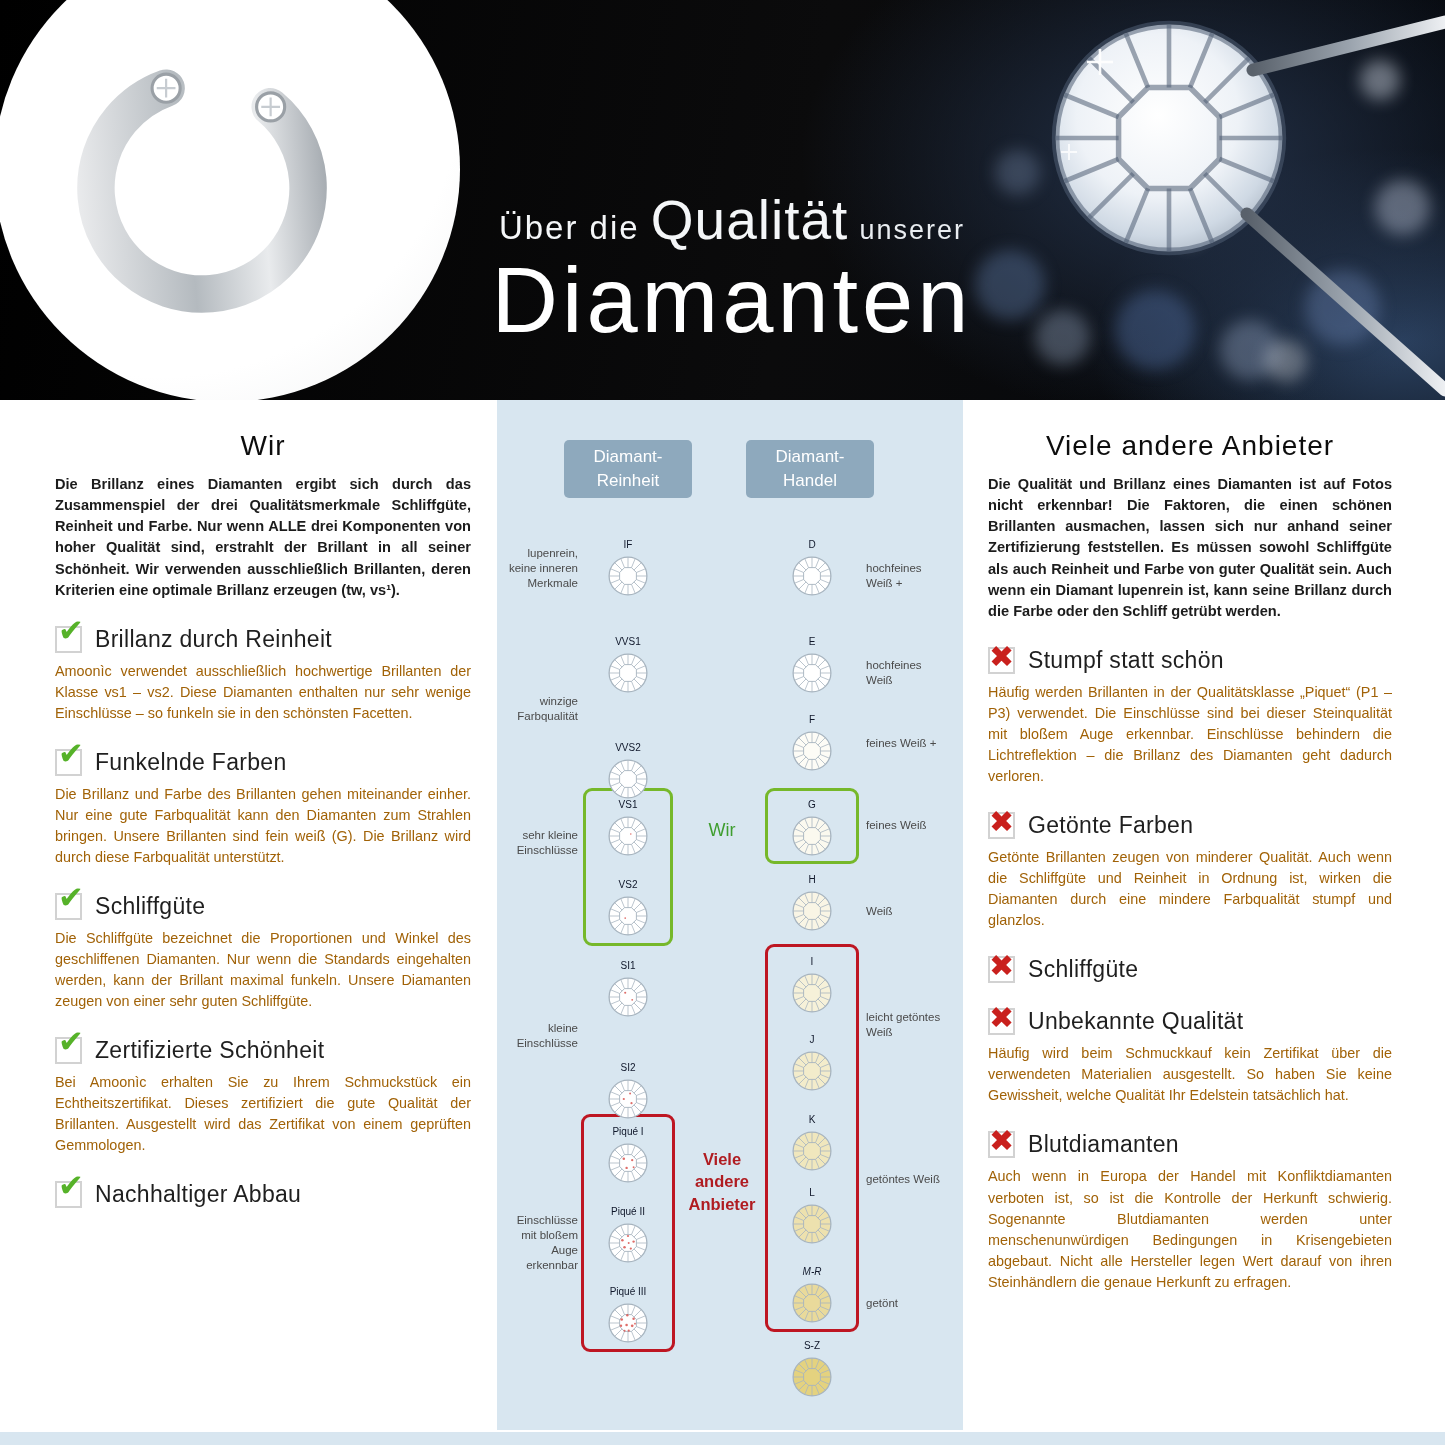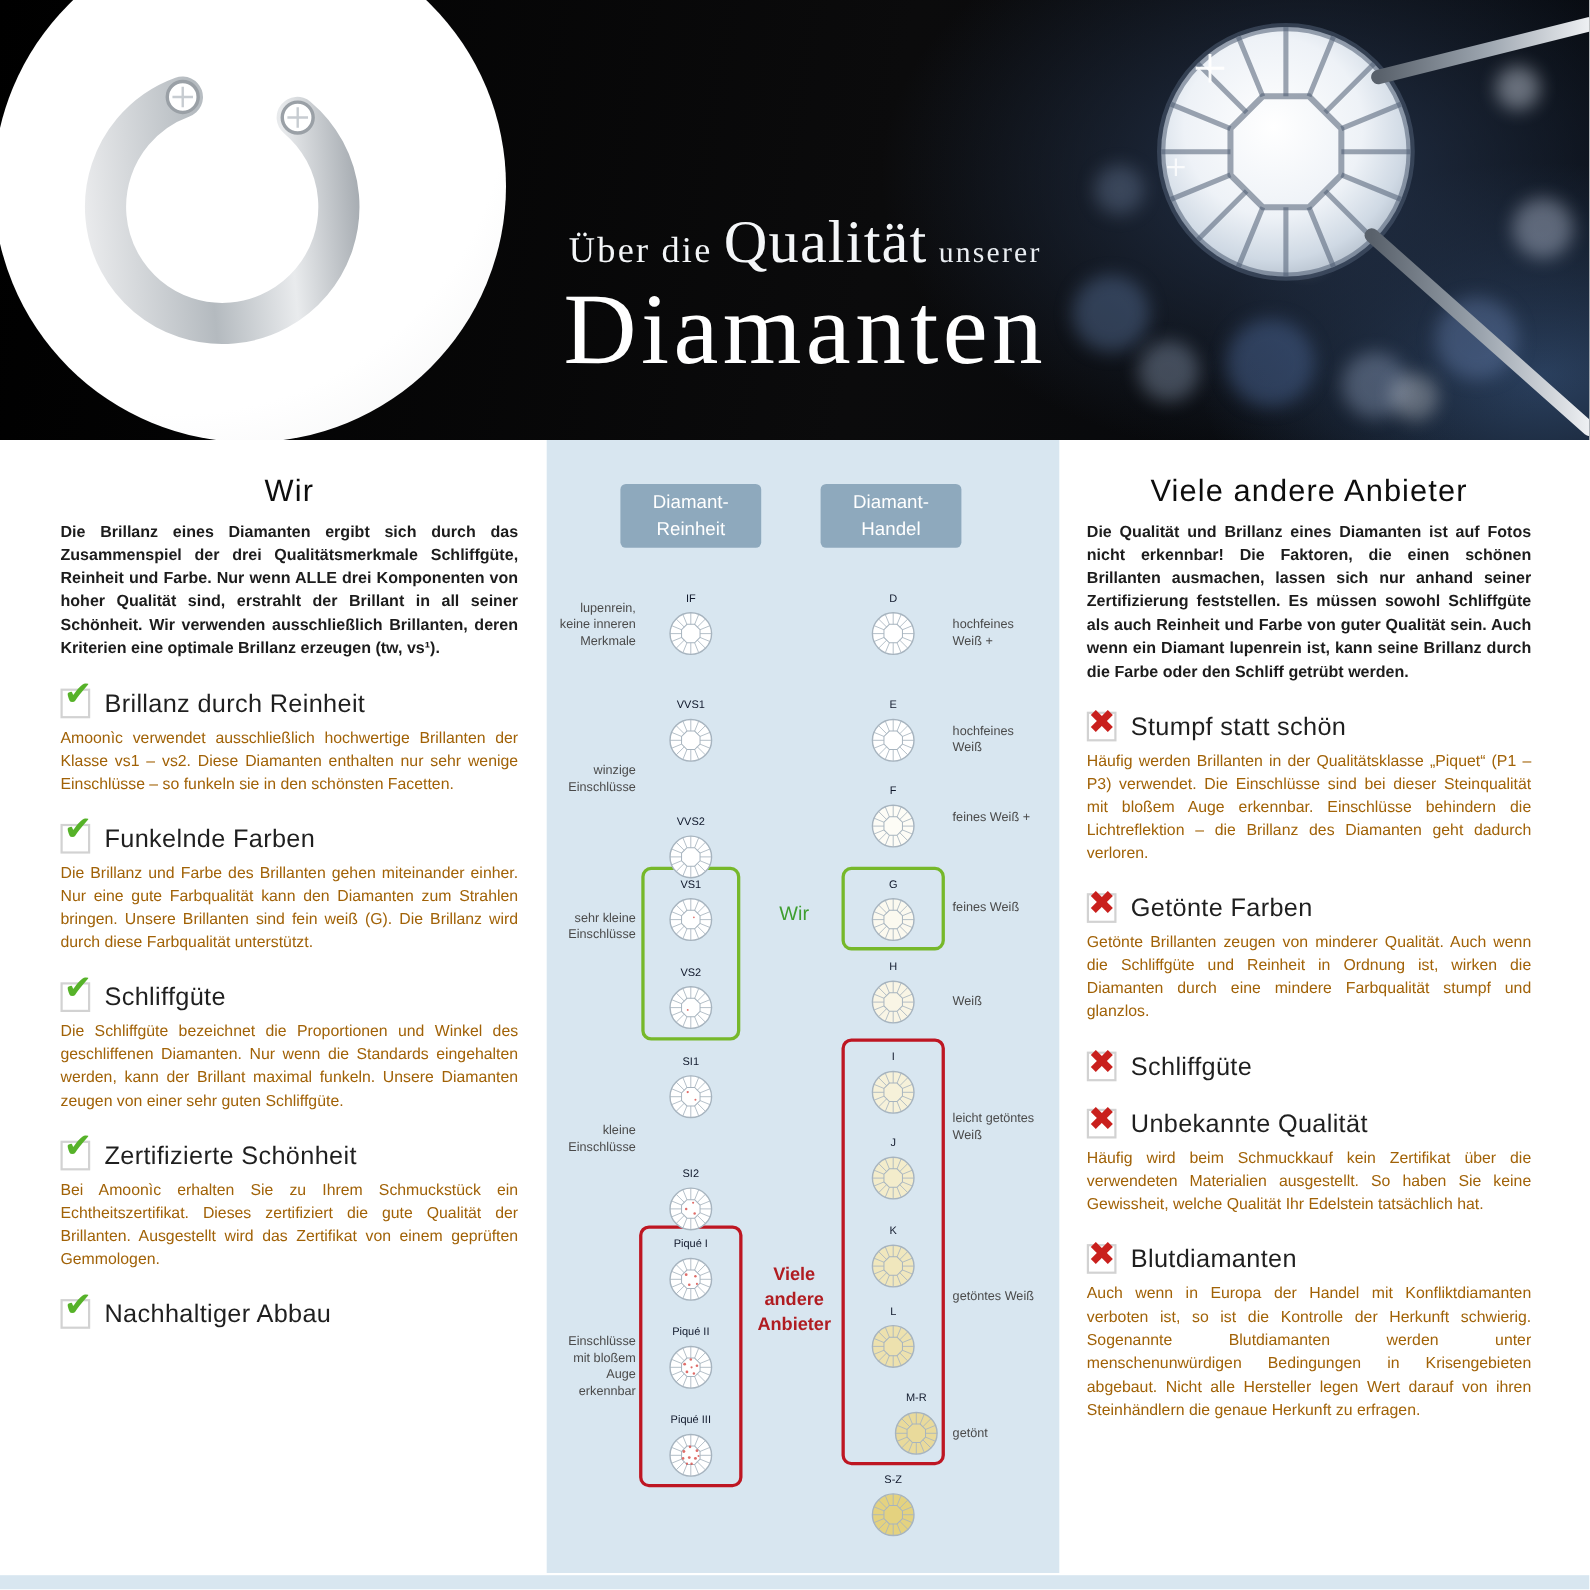--- a/index.html
+++ b/index.html
@@ -14,21 +14,21 @@
       radial-gradient(ellipse 620px 420px at 82% 40%, #233148 0%, rgba(8,10,14,0) 62%),
       radial-gradient(ellipse 520px 320px at 97% 85%, #2b4160 0%, rgba(8,10,14,0) 60%),
       linear-gradient(100deg,#000 0%,#0b0b0c 55%,#05080d 100%);
   }
   .hero-circle{
     position:absolute;left:-6px;top:-64px;width:466px;height:466px;border-radius:50%;
     background:radial-gradient(circle at 36% 30%, #ffffff 68%, #f0f1f2 100%);
   }
   .ring-svg{position:absolute;left:52px;top:96px;width:312px;height:312px;}
   .title{
-    position:absolute;left:462px;top:188px;width:540px;text-align:center;color:#fff;font-family:Liberation Serif, serif;
+    position:absolute;left:462px;top:188px;width:540px;text-align:center;color:#fff;
   }
   .title-kicker{font-size:33px;font-weight:300;letter-spacing:2px;color:#f4f6f8;}
   .title-kicker .emph{font-size:55px;letter-spacing:1px;}
   .title-kicker .post{font-size:27px;color:#e9edf1;}
   .title-main{font-size:92px;font-weight:300;letter-spacing:4px;line-height:1;margin-top:2px;color:#fff;}
   .hero-art{position:absolute;right:0;top:0;width:480px;height:400px;}
   .bk{position:absolute;border-radius:50%;filter:blur(8px);}
   .hero-diamond{position:absolute;left:78px;top:12px;width:252px;height:252px;color:rgba(78,93,114,.55);}
   .hero-overlay{position:absolute;left:0;top:0;width:480px;height:400px;}
   
@@ -254,21 +254,21 @@
       <circle class="inc" cx="20" cy="34" r="1.7"></circle>
       <circle class="inc" cx="28" cy="33" r="1.8"></circle>
       <circle class="inc" cx="36" cy="34" r="1.9"></circle>
       <circle class="inc" cx="31" cy="41" r="1.6"></circle>
       <circle class="inc" cx="25" cy="41" r="1.5"></circle>
       <circle class="inc" cx="40" cy="31" r="1.3"></circle>
     </svg>
 </div>
 
 <div class="grp gl" style="left:504px;top:546px;">lupenrein, keine inneren Merkmale</div>
-<div class="grp gl" style="left:504px;top:694px;">winzige Einschlüsse</div>
+<div class="grp gl" style="left:504px;top:694px;">winzige Farbqualität</div>
 <div class="grp gl" style="left:504px;top:828px;">sehr kleine Einschlüsse</div>
 <div class="grp gl" style="left:504px;top:1021px;">kleine Einschlüsse</div>
 <div class="grp gl" style="left:500px;top:1213px;width:78px;">Einschlüsse mit bloßem Auge erkennbar</div>
 
 <div class="srow" style="left:767px;top:535px;">
   <div class="srow-label">D</div>
   <svg class="dico t0" viewBox="0 0 60 60">
       <circle class="bg" cx="30" cy="30" r="27"></circle>
       <use href="#dsym"></use>
     </svg>
@@ -322,21 +322,21 @@
       <use href="#dsym"></use>
     </svg>
 </div>
 <div class="srow" style="left:767px;top:1183px;">
   <div class="srow-label">L</div>
   <svg class="dico t7" viewBox="0 0 60 60">
       <circle class="bg" cx="30" cy="30" r="27"></circle>
       <use href="#dsym"></use>
     </svg>
 </div>
-<div class="srow" style="left:788px;top:1262px;">
+<div class="srow" style="left:767px;top:1262px;font-style:italic;">
   <div class="srow-label">M-R</div>
   <svg class="dico t8" viewBox="0 0 60 60">
       <circle class="bg" cx="30" cy="30" r="27"></circle>
       <use href="#dsym"></use>
     </svg>
 </div>
 <div class="srow" style="left:767px;top:1336px;">
   <div class="srow-label">S-Z</div>
   <svg class="dico t10" viewBox="0 0 60 60">
       <circle class="bg" cx="30" cy="30" r="27"></circle>

